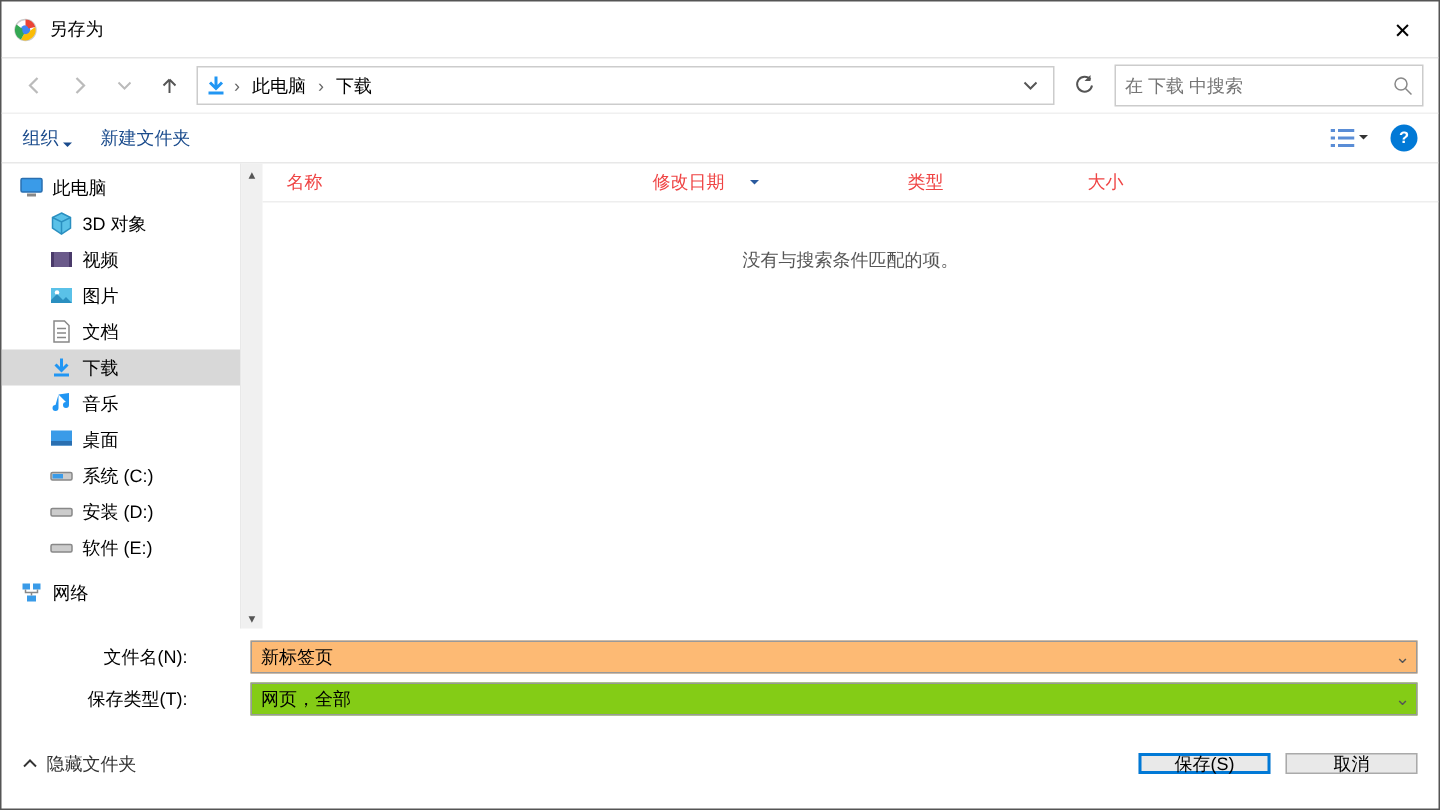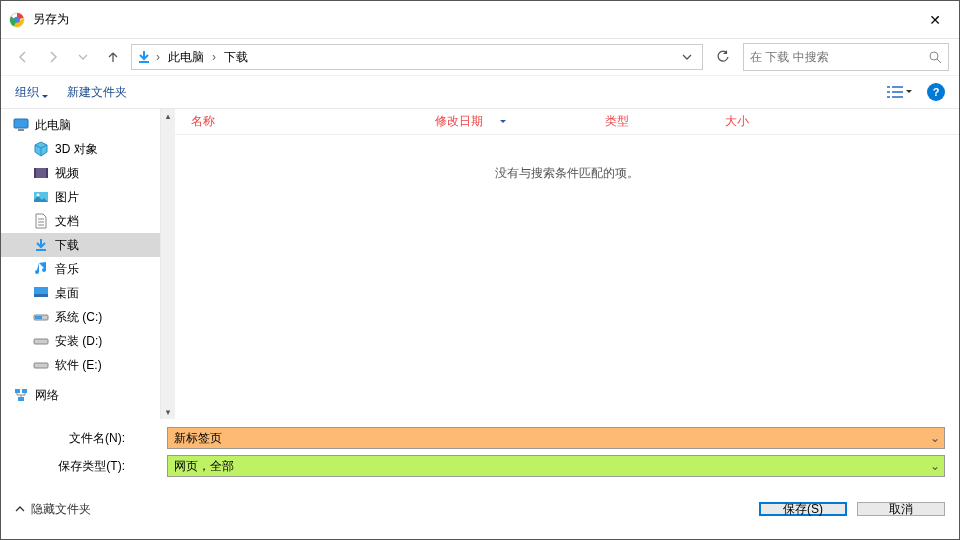--- a/index.html
+++ b/index.html
@@ -38,21 +38,21 @@
 .listhead { height: 26px; display: flex; align-items: center; border-bottom: 1px solid #eee; color: #ef4444; }
 .col-name { width: 260px; padding-left: 16px; }
 .col-date { width: 170px; display:flex; align-items:center; gap:16px;}
 .col-type { width: 120px; font-family: Liberation Serif, serif; }
 .col-size { width: 100px; }
 .listbody { flex: 1; display: flex; align-items: flex-start; justify-content: center; padding-top: 30px; color: #555; }
 .bottomform { padding: 8px 14px 4px; }
 .formrow { display: flex; align-items: center; margin-bottom: 6px; gap: 34px; }
 .formrow label { width: 118px; text-align: right; padding-right: 8px; }
 .formrow .field { flex: 1; height: 22px; border: 1px solid #999; background: #fdba74; display: flex; align-items: center; padding: 0 6px; position: relative; }
-.formrow .field.dd { background: #bef264; }
+.formrow .field.dd { background: #84cc16; }
 .formrow .field .dd-arrow { position: absolute; right: 4px; color: #555; }
 .footer { height: 44px; display: flex; align-items: center; padding: 0 14px; }
 .hidefiles { display: flex; align-items: center; gap: 6px; color: #333; }
 .footer .spacer { flex: 1; }
 .btn { width: 88px; height: 14px; border: 1px solid #aaa; background: #e9e9e9; margin-left: 10px; display: flex; align-items: center; justify-content: center; cursor: pointer; }
 .btn.primary { border: 2px solid #0179d6; background: #e9e9e9; }
 svg { display: block; }
 </style>
 </head>
 <body>

